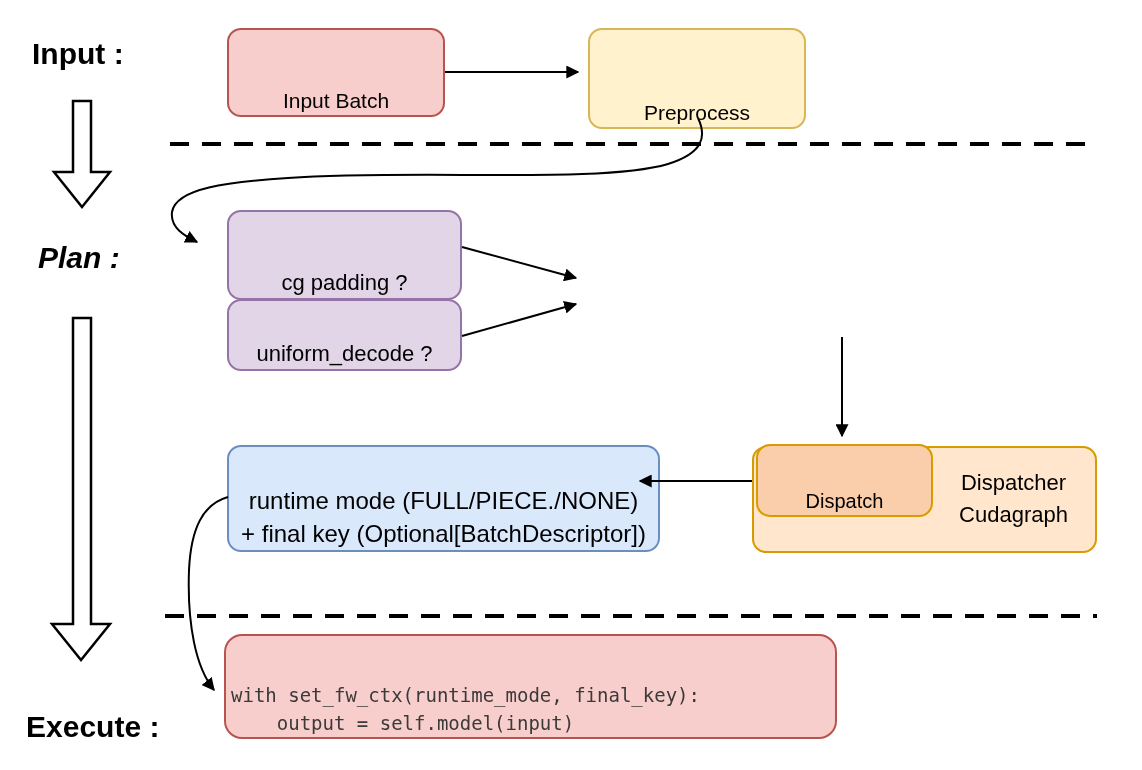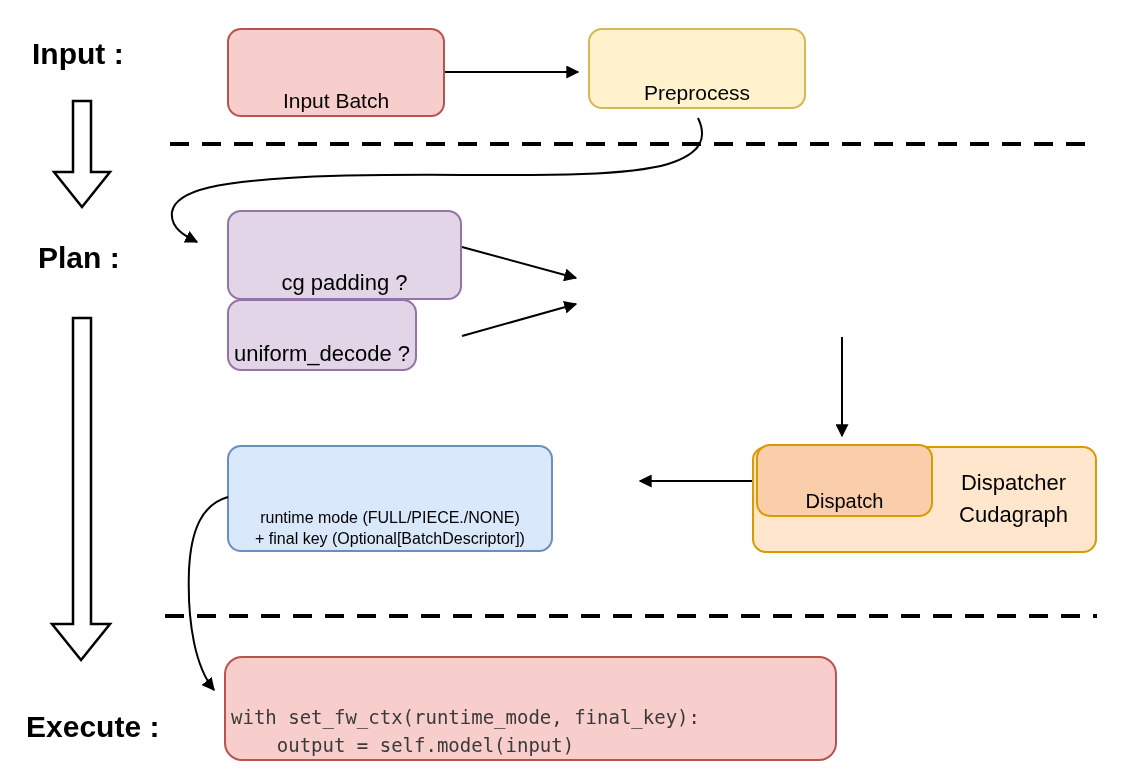--- a/index.html
+++ b/index.html
@@ -33,47 +33,47 @@
   }
   .node-red    { background: var(--red_fill);    border-color: var(--red_stroke); }
   .node-yellow { background: var(--yellow_fill); border-color: var(--yellow_stroke); }
   .node-purple { background: var(--purple_fill); border-color: var(--purple_stroke); }
   .node-green  { background: var(--green_fill);  border-color: var(--green_stroke); }
   .node-blue   { background: var(--blue_fill);   border-color: var(--blue_stroke); }
   .node-orange { background: var(--orange_fill); border-color: var(--orange_stroke); }
   .node-dispatch { background: var(--dispatch_fill); border-color: var(--orange_stroke); }
 
   #input-batch   { left:227px; top:28px;  width:218px; height:89px;  font-size:21px; }
-  #preprocess    { left:588px; top:28px;  width:218px; height:81px;  font-size:21px; }
+  #preprocess    { left:588px; top:28px;  width:218px; height:101px;  font-size:21px; }
   #cg-padding    { left:227px; top:210px; width:235px; height:90px;  font-size:22px; }
-  #uniform-decode{ left:227px; top:299px; width:190px; height:72px;  font-size:22px; }
+  #uniform-decode{ left:227px; top:299px; width:235px; height:72px;  font-size:22px; }
   #init-key      { left:587px; top:228px; width:508px; height:109px; font-size:21px; z-index:2; }
   #dispatcher-outer { left:752px; top:446px; width:345px; height:107px; z-index:1; }
   #dispatch-inner   { left:756px; top:444px; width:177px; height:73px; font-size:20px; z-index:2; }
-  #runtime-mode  { left:227px; top:445px; width:326px; height:107px; font-size:16px; }
-  #execute-code  { left:224px; top:656px; width:613px; height:105px; border-radius:18px;
+  #runtime-mode  { left:227px; top:445px; width:433px; height:107px; font-size:24px; }
+  #execute-code  { left:224px; top:634px; width:613px; height:105px; border-radius:18px;
                    align-items:flex-start; text-align:left; padding-left:5px; }
   #execute-code .code-line {
     font-family: "DejaVu Sans Mono", monospace;
     font-size: 19px;
     line-height: 28px;
     color: #3a3a3a;
     white-space: pre;
   }
   .dispatcher-label {
     position: absolute;
     left: 930px; top: 467px; width: 167px;
     text-align: center;
     font-size: 22px;
     line-height: 32px;
     color: #000;
     z-index: 3;
   }
   #input-label   { left:32px; top:37px; }
-  #plan-label    { left:38px; top:241px; }
+  #plan-label    { left:38px; top:241px;font-style:italic; }
   #execute-label { left:26px; top:710px; }
 
   svg.overlay {
     position: absolute;
     left: 0; top: 0;
     width: 1142px; height: 770px;
     pointer-events: none;
     z-index: 4;
   }
   .flowline { stroke: var(--line_color); fill: none; stroke-width: 2; }

